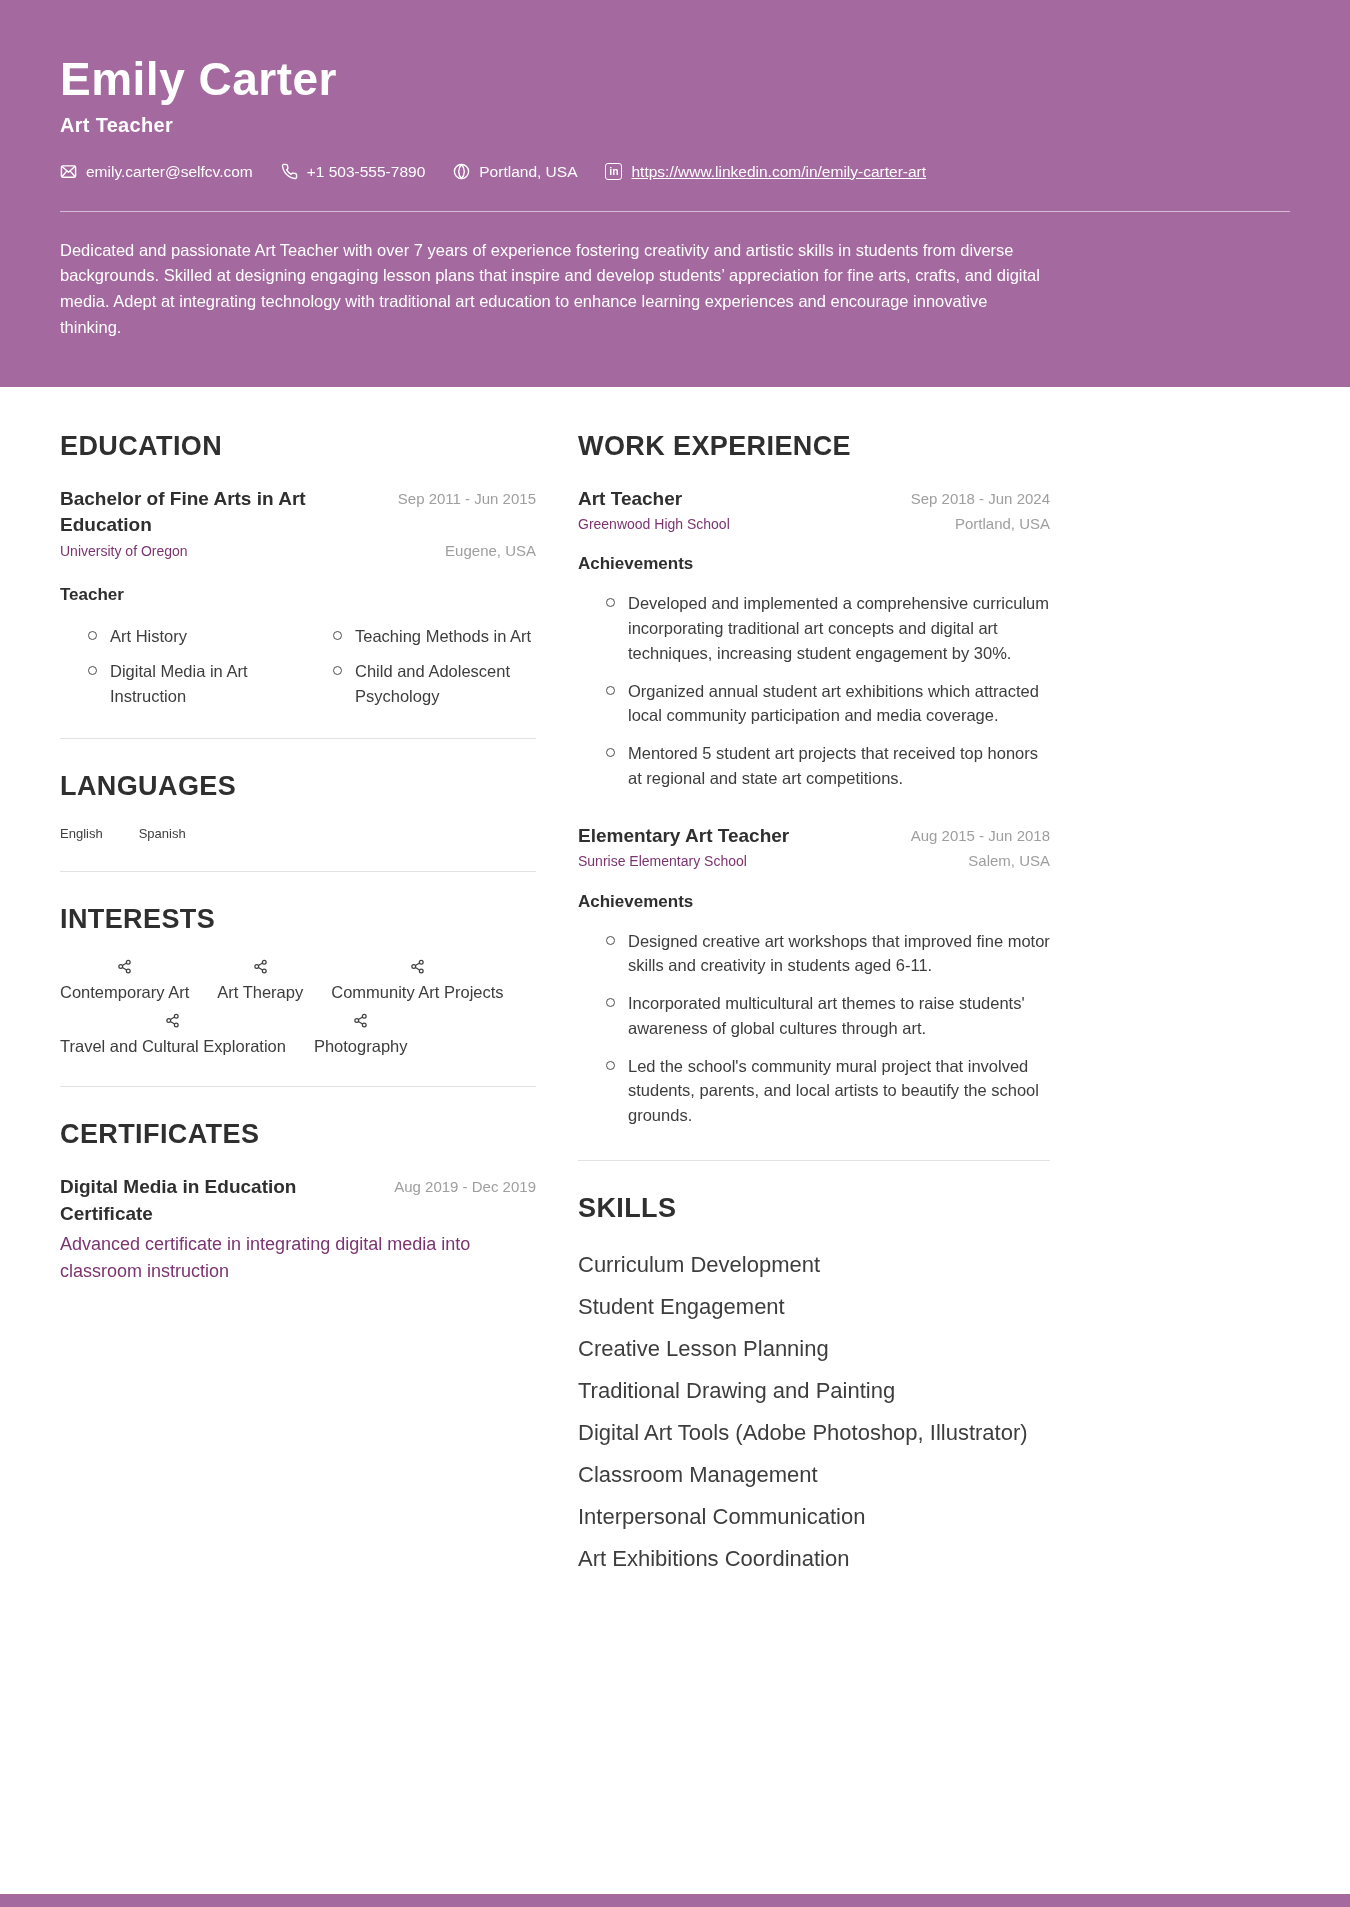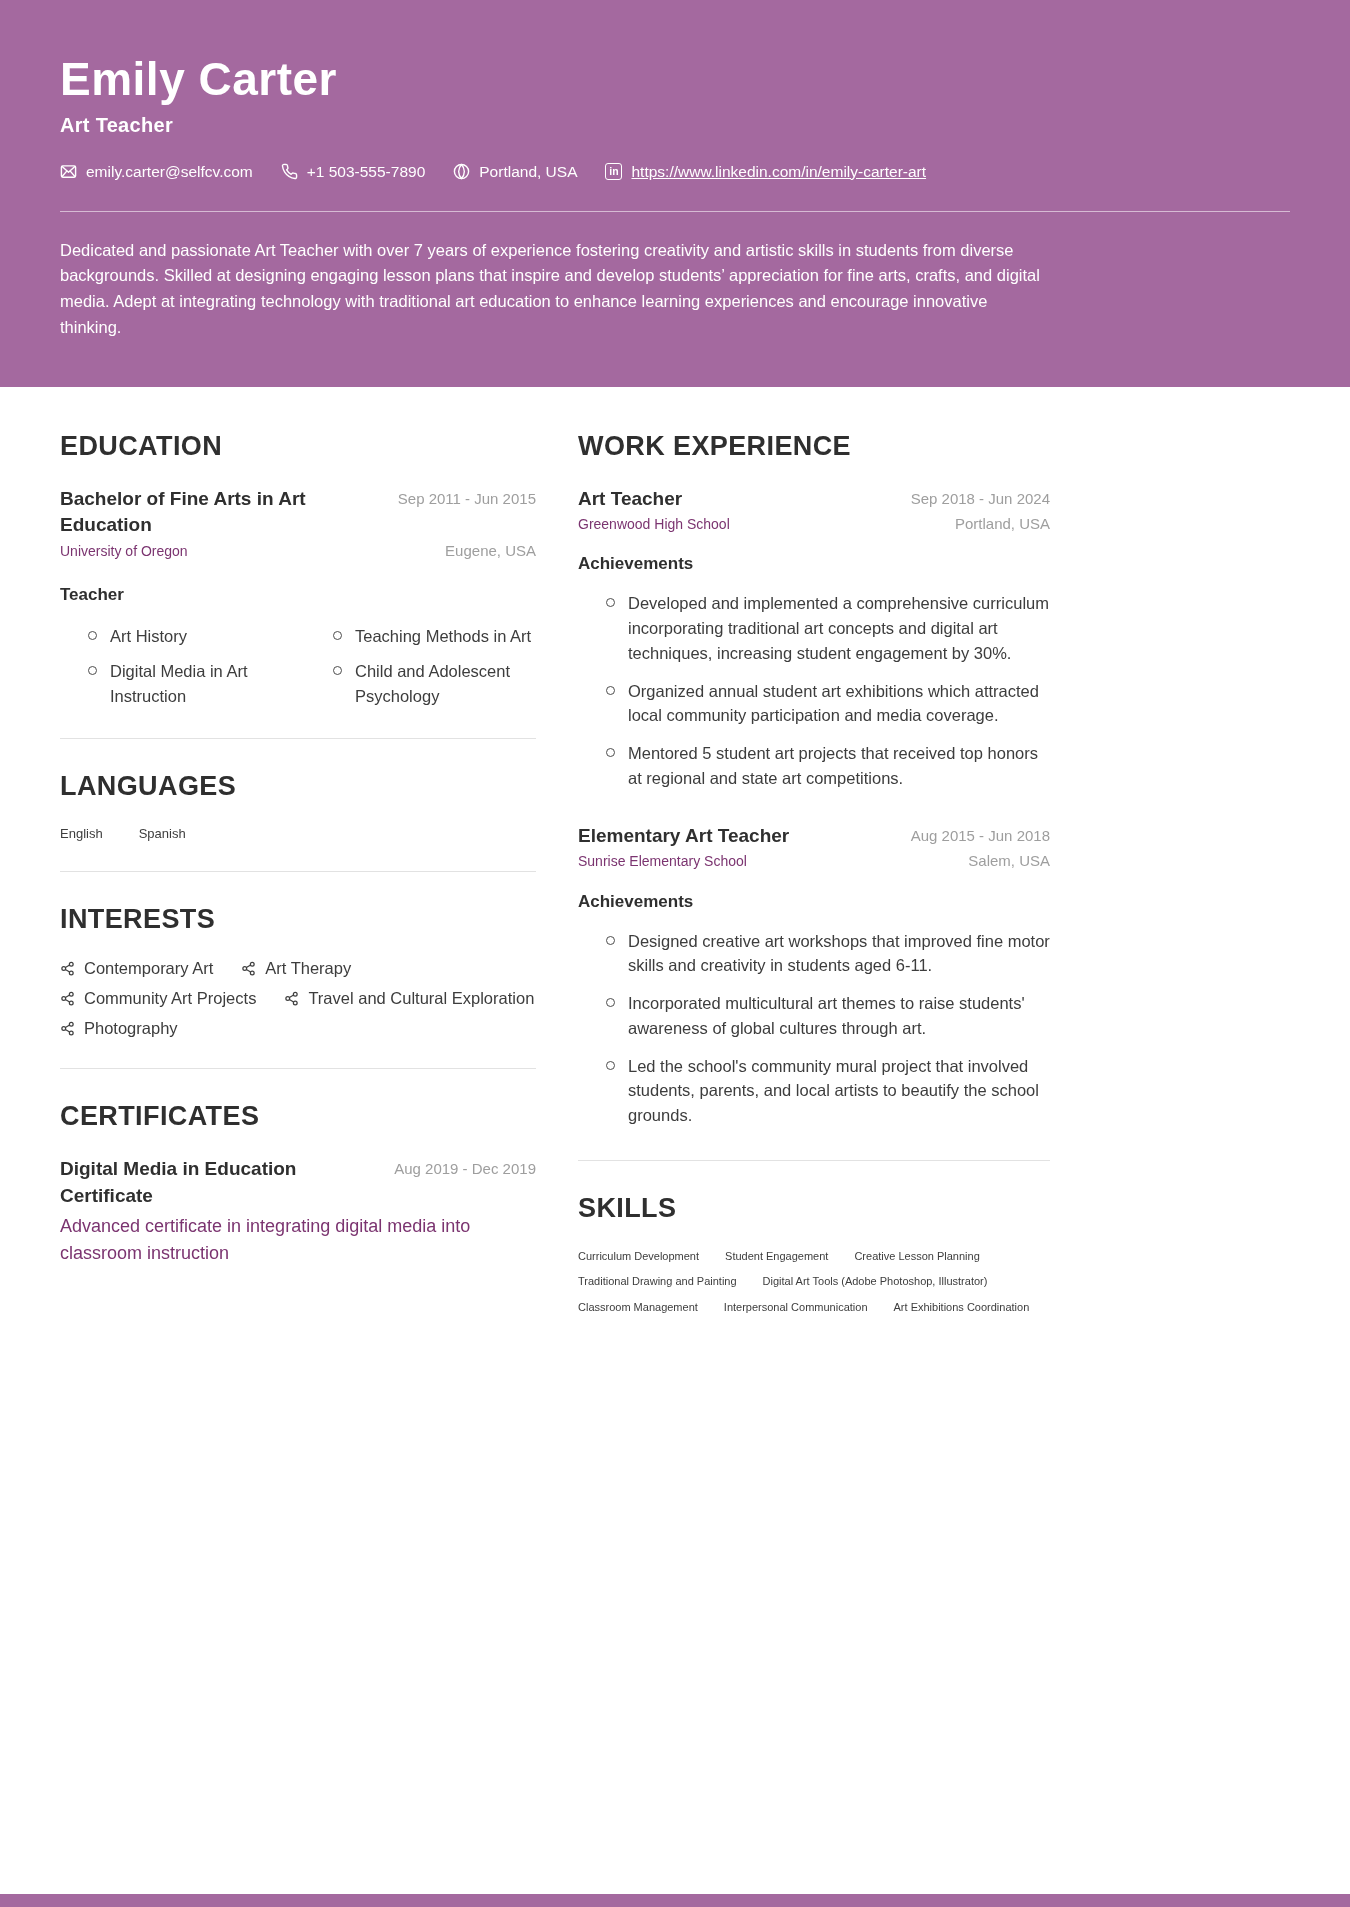--- a/index.html
+++ b/index.html
@@ -37,29 +37,29 @@
   ul.dotlist { list-style:none; margin-top:17px; }
   ul.dotlist li { position:relative; padding-left:50px; font-size:16.5px; line-height:1.5; margin-bottom:13px; }
   ul.dotlist li::before { content:""; position:absolute; left:28px; top:7px; width:7px; height:7px; border:1.6px solid #4d4d4d; border-radius:50%; }
   ul.courses { display:grid; grid-template-columns:1fr 1fr; column-gap:14px; row-gap:10px; margin-top:19px; list-style:none; }
   ul.courses li { position:relative; padding-left:50px; font-size:16.5px; line-height:1.5; }
   ul.courses li::before { content:""; position:absolute; left:28px; top:7px; width:7px; height:7px; border:1.6px solid #4d4d4d; border-radius:50%; }
   
   .lang-list { display:flex; column-gap:36px; font-size:13px; }
   
   .interest-list { display:flex; flex-wrap:wrap; column-gap:28px; row-gap:11px; }
-  .interest-item { display:flex; align-items:center; gap:9px; font-size:16.5px; }
+  .interest-item { display:flex; align-items:center; gap:9px; font-size:16.5px;flex-direction:column; }
   .interest-item svg { width:15px; height:15px; stroke:#3f3f3f; fill:none; stroke-width:2; flex:none; }
   
   .cert { margin-bottom:26px; }
   .cert-sub { font-size:18px; color:var(--accent,#7b3470); line-height:1.5; margin-top:4px; }
   
   .jobblock { margin-bottom:32px; }
   
-  .skill-list { display:flex; flex-wrap:wrap; column-gap:26px; row-gap:9px; font-size:11px; line-height:1.5; max-width:472px; }
+  .skill-list { display:flex; flex-wrap:wrap; column-gap:26px; row-gap:9px; font-size:22px; line-height:1.5; max-width:472px; }
   
   .footer-bar { position:absolute; left:0; bottom:0; width:100%; height:13px; background:var(--header-bg,#a4699f); }
 </style>
 </head>
 <body style="--header-bg: #a4699f; --accent: #7b3470; --heading: #2f2f2f; --body: #3d3d3d; --muted: #9e9e9e;">
 
 <header class="header">
   <div class="name">Emily Carter</div>
   <div class="job-title">Art Teacher</div>
 

